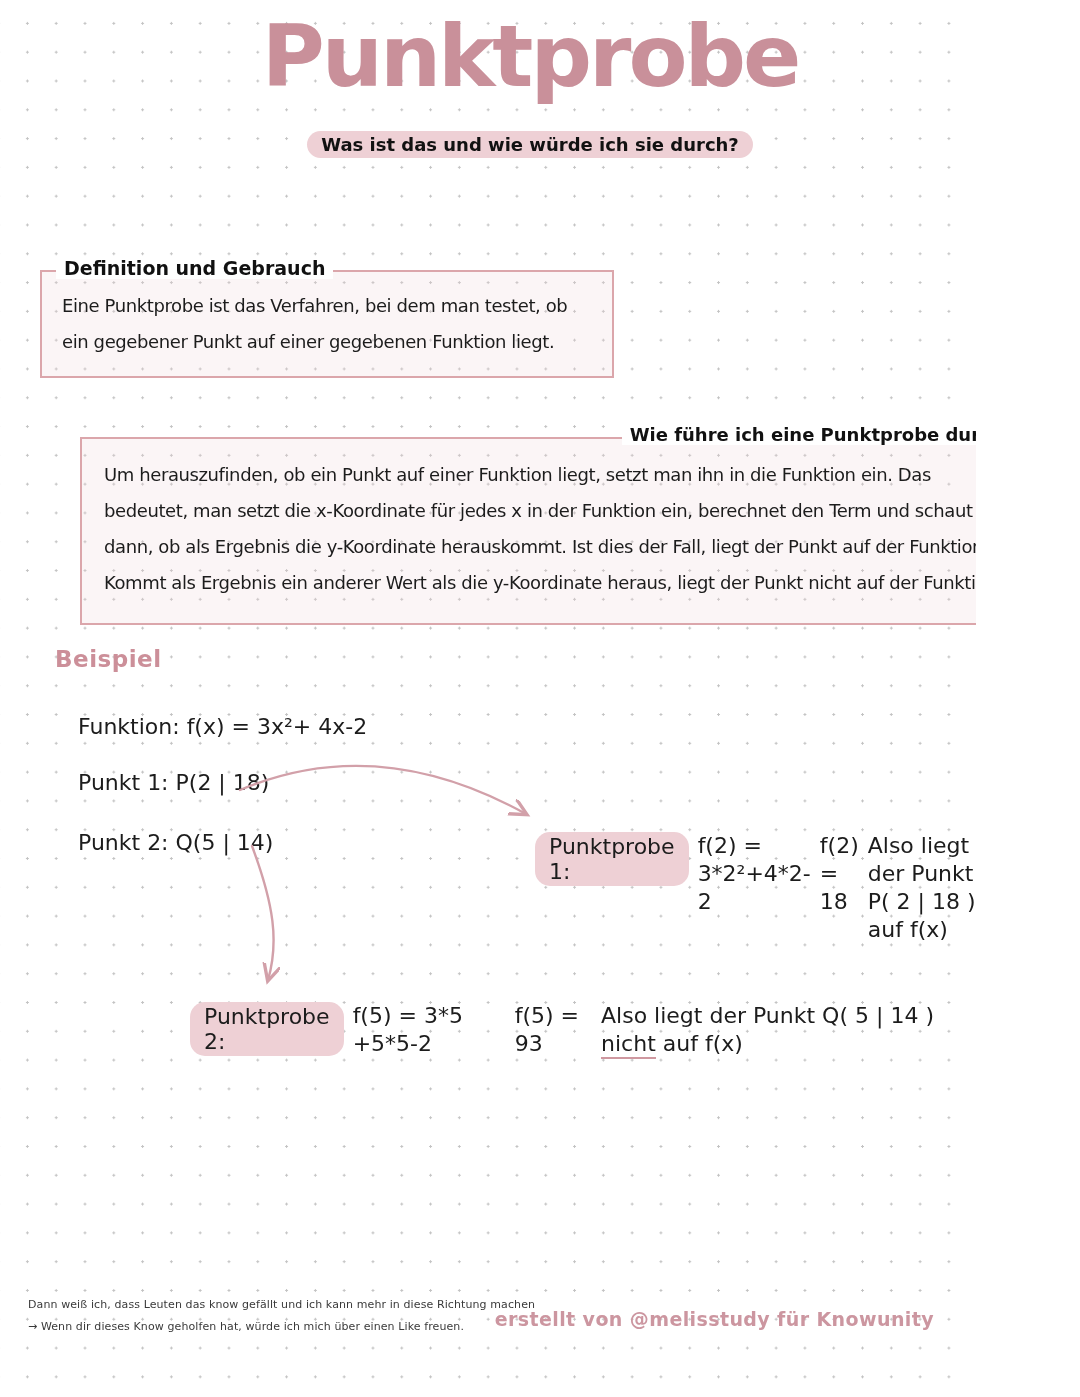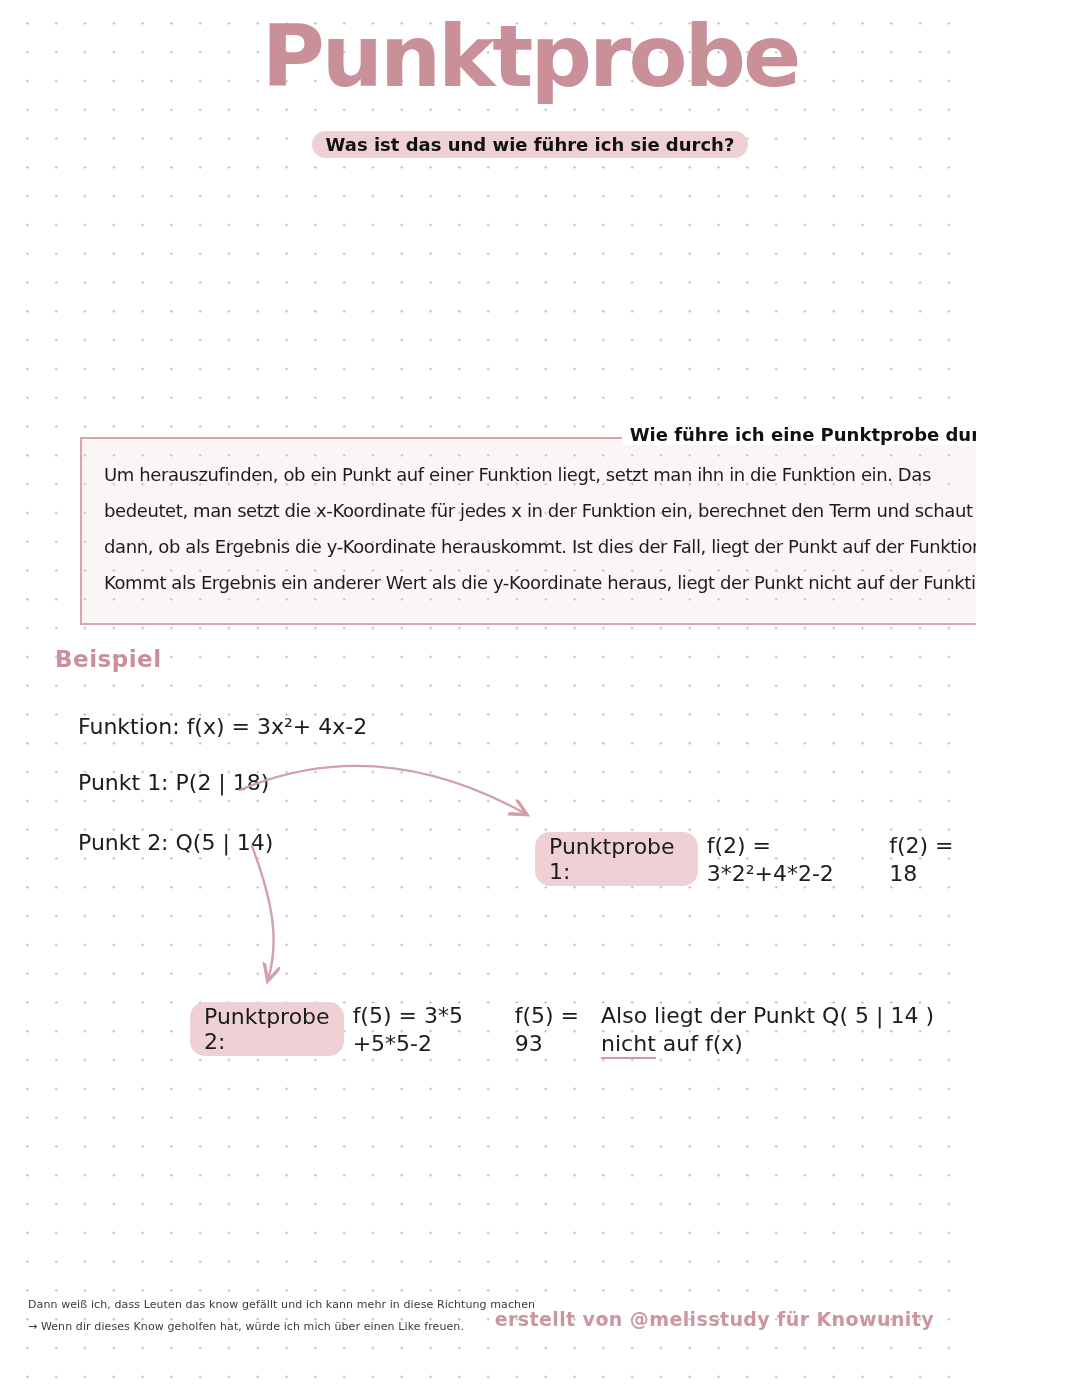--- a/index.html
+++ b/index.html
@@ -78,23 +78,27 @@
   }
 </style>
 </head>
 <body>
 
 <div class="page">
 
   <h1 class="title">Punktprobe</h1>
 
   <div class="subtitle-wrap">
-    <span class="highlight subtitle">Was ist das und wie führe ich sie durch?</span>
+    <span class="highlight subtitle">Was ist das und wie würde ich sie durch?</span>
   </div>
 
+  <section class="box def-box">
+    <span class="box-label label-left">Definition und Gebrauch</span>
+    <p class="box-body">Eine Punktprobe ist das Verfahren, bei dem man testet, ob ein gegebener Punkt auf einer gegebenen Funktion liegt.</p>
+  </section>
 
   <section class="box howto-box">
     <span class="box-label label-right">Wie führe ich eine Punktprobe durch?</span>
     <p class="box-body">Um herauszufinden, ob ein Punkt auf einer Funktion liegt, setzt man ihn in die Funktion ein. Das bedeutet, man setzt die x-Koordinate für jedes x in der Funktion ein, berechnet den Term und schaut dann, ob als Ergebnis die y-Koordinate herauskommt. Ist dies der Fall, liegt der Punkt auf der Funktion. Kommt als Ergebnis ein anderer Wert als die y-Koordinate heraus, liegt der Punkt nicht auf der Funktion.</p>
   </section>
 
   <h2 class="beispiel">Beispiel</h2>
 
   <div class="ex-line fn-line">Funktion: f(x) = 3x²+ 4x-2</div>
   <div class="ex-line p1-line">Punkt 1: P(2 | 18)</div>
@@ -107,20 +111,21 @@
       </marker>
     </defs>
     <path d="M240,790 C330,752 425,758 526,814" fill="none" stroke="#d2a0a9" stroke-width="2.4" stroke-linecap="round" marker-end="url(#ah)"></path>
     <path d="M252,846 C274,905 279,942 268,980" fill="none" stroke="#d2a0a9" stroke-width="2.4" stroke-linecap="round" marker-end="url(#ah)"></path>
   </svg>
 
   <div class="probe probe1">
     <span class="highlight probe-label">Punktprobe 1:</span>
     <div class="probe-line">f(2) = 3*2²+4*2-2</div>
     <div class="probe-line">f(2) = 18</div>
+    <div class="probe-line">Also liegt der Punkt P( 2 | 18 ) auf f(x)</div>
   </div>
 
   <div class="probe probe2">
     <span class="highlight probe-label">Punktprobe 2:</span>
     <div class="probe-line">f(5) = 3*5 +5*5-2</div>
     <div class="probe-line">f(5) = 93</div>
     <div class="probe-line"><span>Also liegt der Punkt Q( 5 | 14 ) </span><span class="underlined">nicht</span><span> auf f(x)</span></div>
   </div>
 
   <div class="foot-left">

